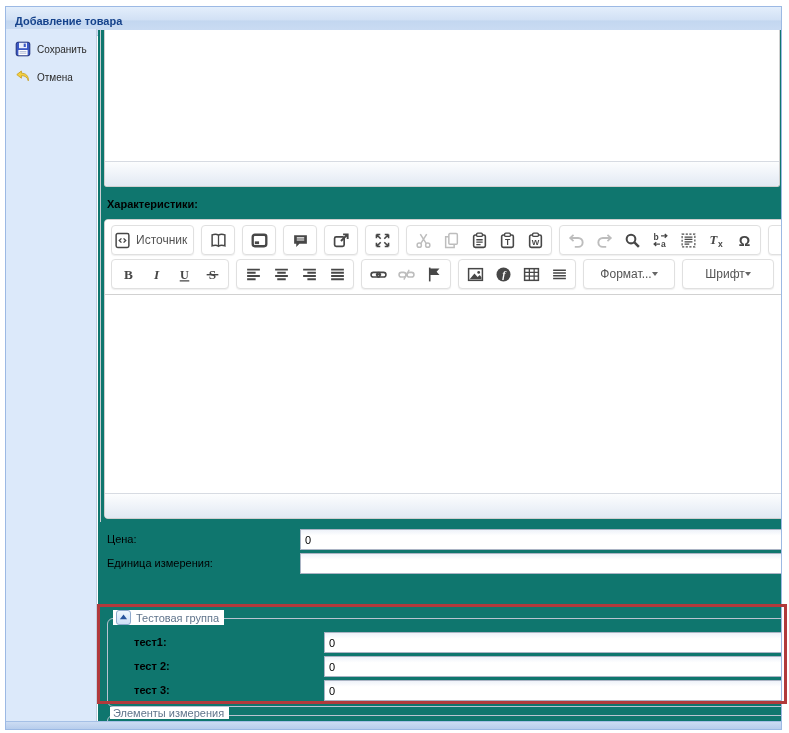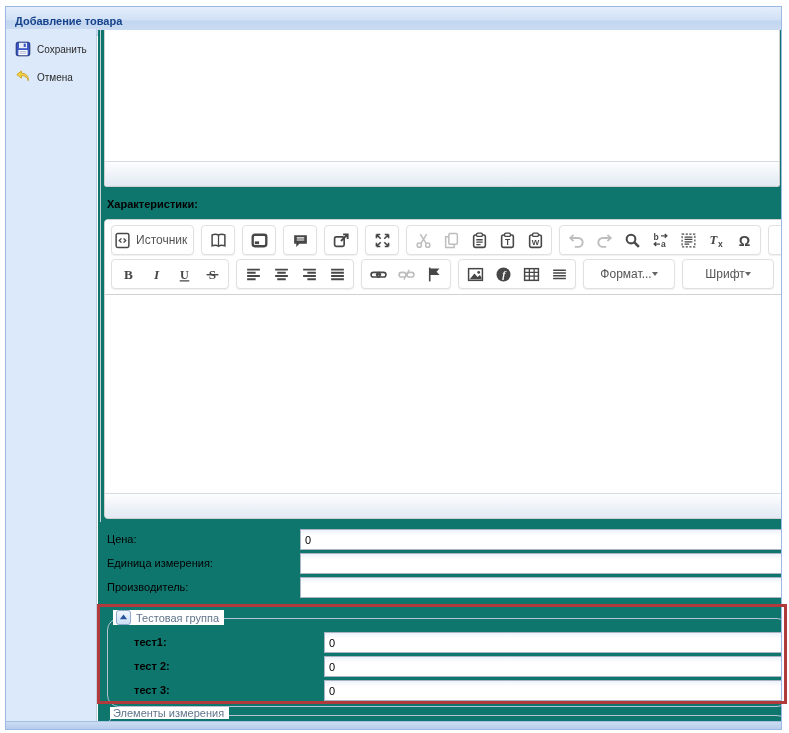--- a/index.html
+++ b/index.html
@@ -65,21 +65,21 @@
   
   .form-rows { position:absolute; left:9px; top:498px; right:0; }
   .frow { position:relative; height:24px; }
   .frow .flabel { position:absolute; left:0; top:5px; font-weight:normal; color:#000; }
   .txt { position:absolute; left:193px; top:1px; width:488px; height:21px;
     border:1px solid #abb4c4; background:#fff; font-family:"Liberation Sans",sans-serif;
     font-size:11px; padding:0 4px; color:#000;
     background-image:linear-gradient(#eef2f9, #ffffff 30%); }
 
   
-  fieldset.grp { position:absolute; border:1px solid #b9c3d1; border-radius:12px;
+  fieldset.grp { position:absolute; border:1px solid #b9c3d1; border-radius:6px;
     background:transparent; }
   .test-fs { left:9px; top:588px; width:682px; height:89px; }
   .ctrl-fs { left:9px; top:685px; width:682px; height:44px; border-bottom:none; }
   .legend { position:absolute; top:-9px; left:5px; background:#fff;
     display:flex; align-items:center; gap:5px; padding:0 5px 0 3px;
     color:#61758c; font-size:11px; }
   .toggle-btn { width:15px; height:15px; border:1px solid #8ea9cc; border-radius:3px;
     background:linear-gradient(#eef5fe,#cfe0f6); display:flex; align-items:center;
     justify-content:center; cursor:pointer; }
   .toggle-btn svg { width:9px; height:9px; display:block; }
@@ -438,24 +438,20 @@
 
     <div class="form-rows">
       <div class="frow">
         <span class="flabel">Цена:</span>
         <input class="txt" type="text" value="0" style="">
       </div>
       <div class="frow">
         <span class="flabel">Единица измерения:</span>
         <input class="txt" type="text" value="" style="">
       </div>
-      <div class="frow">
-        <span class="flabel">Производитель:</span>
-        <input class="txt" type="text" value="" style="">
-      </div>
     </div>
 
     <fieldset class="grp test-fs">
       <div class="legend">
         <span class="toggle-btn">
           <svg viewBox="0 0 10 10">
               <path d="M5 1.8 9 7H1z" fill="#27529c"></path>
             </svg>
         </span>
         <span>Тестовая группа</span>

